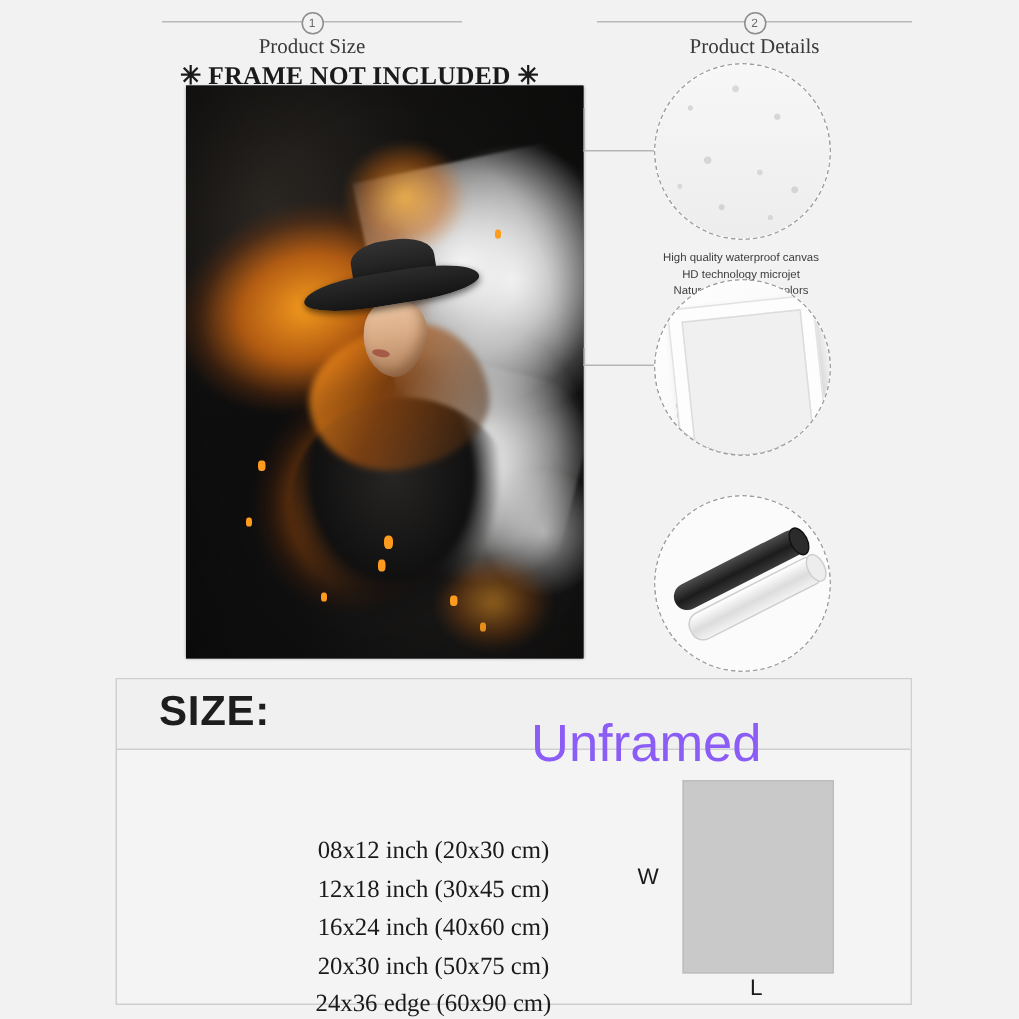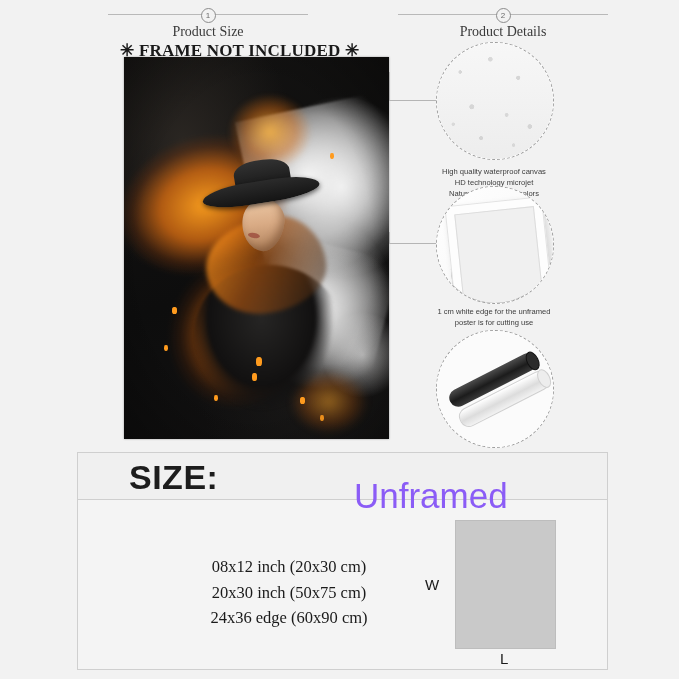--- a/index.html
+++ b/index.html
@@ -333,26 +333,25 @@
   }
   .size-head {
     position: relative;
     height: 46px;
     border-bottom: 1px solid #cfcfcf;
     background: #f0f0f0;
   }
   .size-head .lbl {
     position: absolute;
     left: 28px; top: 5px;
-    font-size: 34px;
+    font-size: 28px;
     font-weight: bold;
     color: #1d1d1d;
     font-family: "Liberation Sans", sans-serif;
     letter-spacing: .5px;
-    margin-left: 23px;
   }
   .size-head .val {
     position: absolute;
     left: 276px; top: 23px;
     font-size: 35px;
     color: #8b5cf6;
     font-family: "Liberation Sans", sans-serif;
   }
   .size-body { position: relative; height: 169px; }
   .size-list {
@@ -455,39 +454,39 @@
   <div class="detail-caption" id="cap1" style="white-space: pre-line;">High quality waterproof canvas
 HD technology microjet
 Natural and delicate colors</div>
 
   <div class="detail-circle" id="dc2">
     <div class="corner-wrap">
       <div class="corner-dark"></div>
       <div class="corner-sheet"></div>
     </div>
   </div>
-  <div class="detail-caption" id="cap2" style="white-space: pre-line;">1 cm white edge for the unframed
-poster is for cutting use</div>
 
   <div class="detail-circle" id="dc3">
     <div class="tube-wrap">
       <div class="tube tube-dark"></div>
       <div class="tube tube-light"></div>
     </div>
   </div>
   <div class="detail-caption" id="cap3" style="white-space: pre-line;">Product packaging</div>
 
   <div class="size-panel">
     <div class="size-head">
       <div class="lbl">SIZE:</div>
       <div class="val">Unframed</div>
     </div>
     <div class="size-body">
       <ul class="size-list">
         <li>08x12 inch (20x30 cm)</li>
+        <li>12x18 inch (30x45 cm)</li>
+        <li>16x24 inch (40x60 cm)</li>
         <li>20x30 inch (50x75 cm)</li>
         <li>24x36 edge (60x90 cm)</li>
       </ul>
       <div class="diagram">
         <div class="rect"></div>
         <div class="w">W</div>
         <div class="l">L</div>
       </div>
     </div>
   </div>

